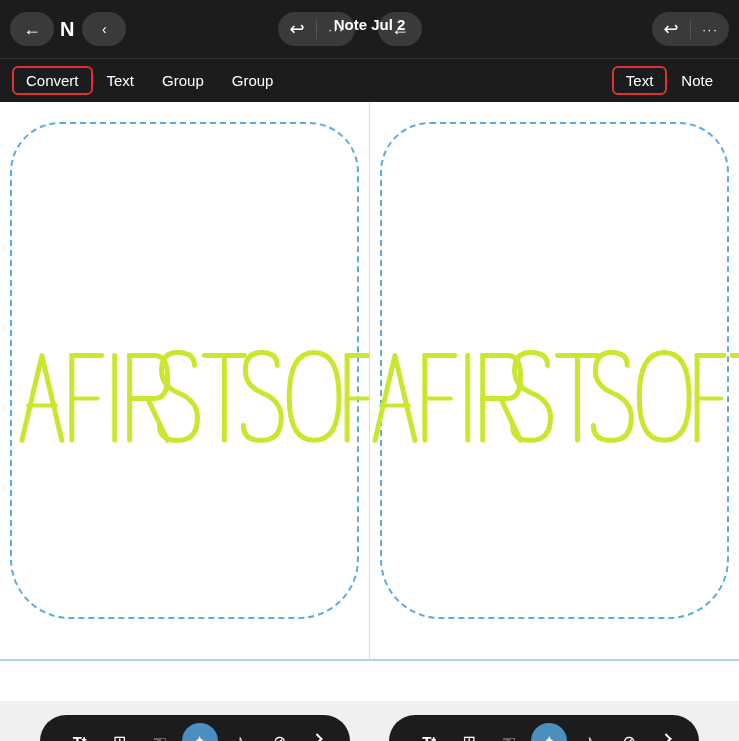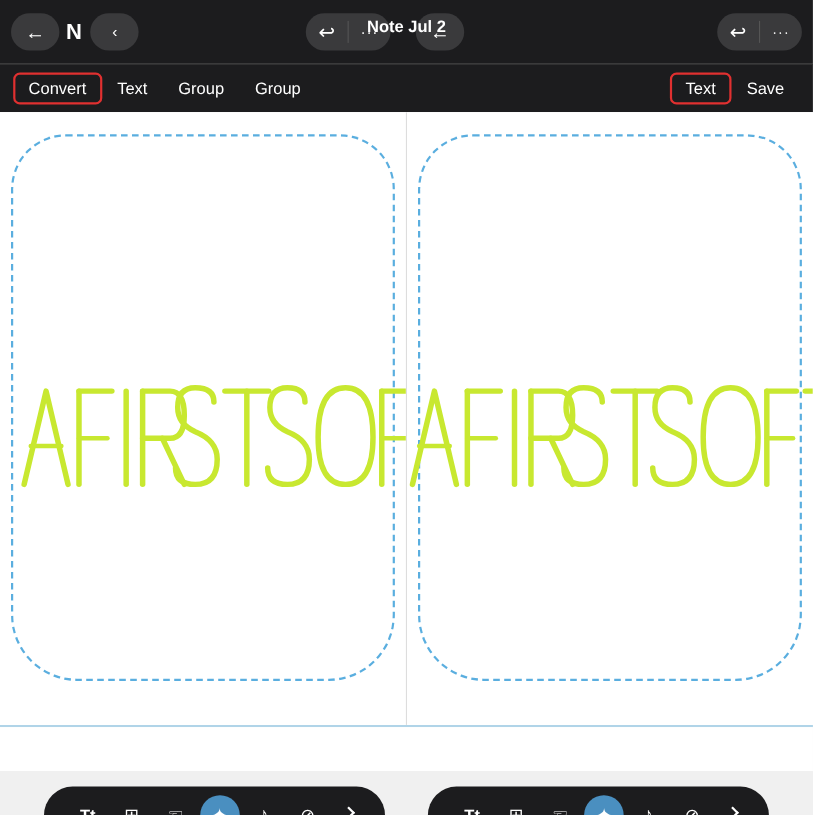--- a/index.html
+++ b/index.html
@@ -280,21 +280,21 @@
 <div class="toolbar">
   <button class="toolbar-btn highlighted">Convert</button>
   <button class="toolbar-btn">Text</button>
   <button class="toolbar-btn">Group</button>
   <button class="toolbar-btn">Group</button>
 
   <div class="toolbar-center"></div>
 
   <div class="toolbar-right">
     <button class="toolbar-btn highlighted">Text</button>
-    <button class="toolbar-btn">Save</button>
+    <button class="toolbar-btn">Note</button>
   </div>
 </div>
 
 <div class="main-content">
 
   <div class="canvas-panel">
     <div class="selection-area"></div>
     <svg class="handwriting-svg" viewBox="0 0 370 280">
 
       <path d="M22,200 L42,115 L62,200" fill="none" stroke="#c8e830" stroke-width="5" stroke-linecap="round" stroke-linejoin="round"></path>

